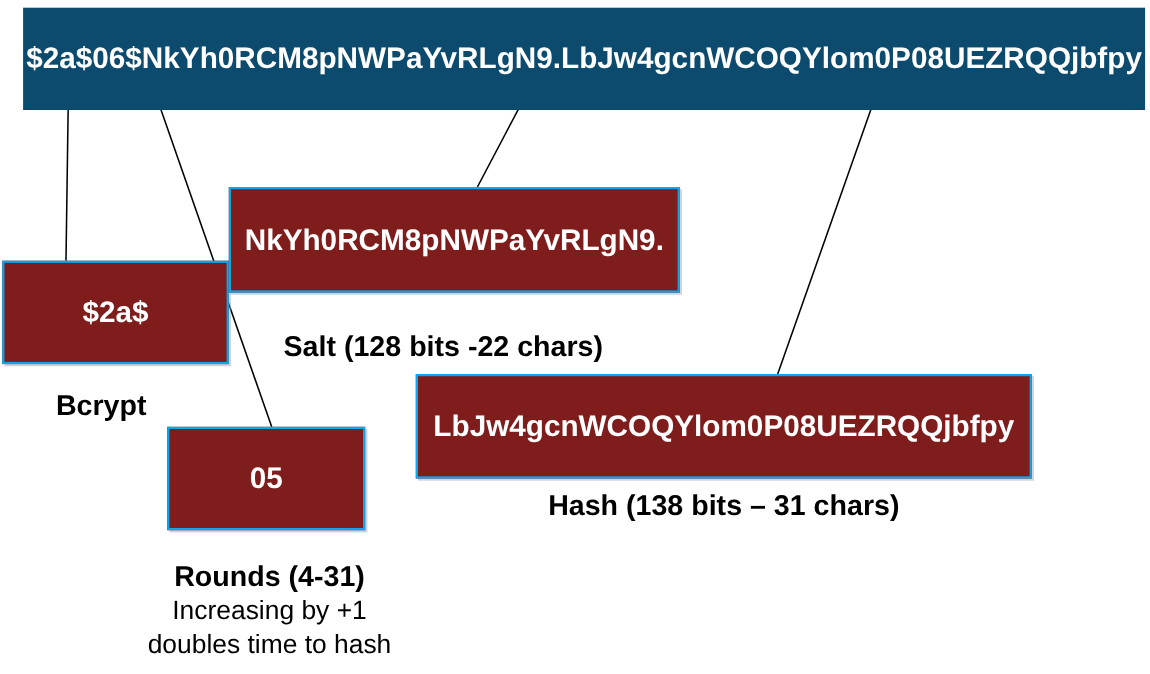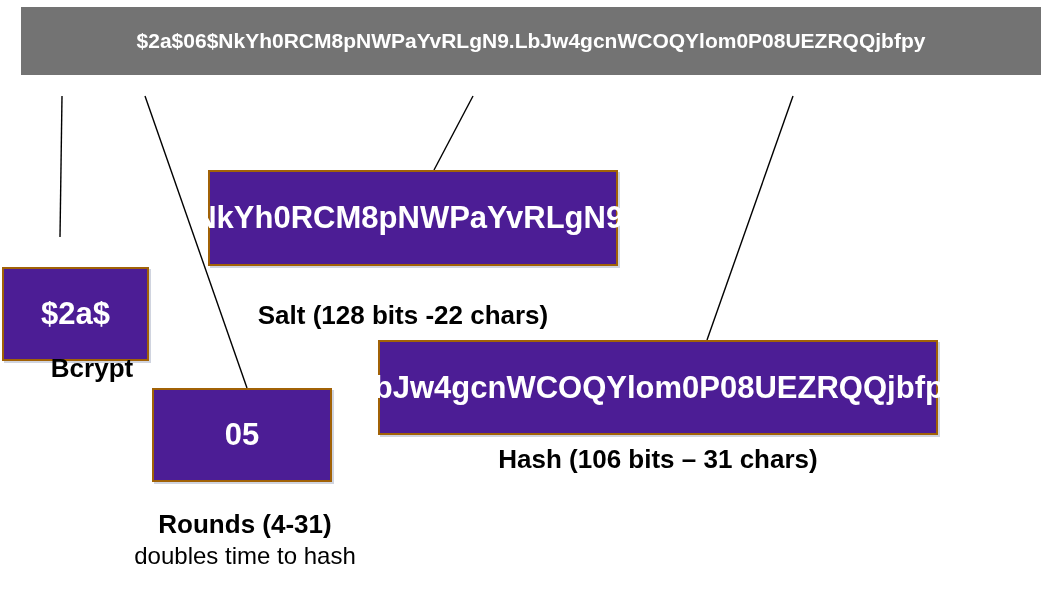--- a/index.html
+++ b/index.html
@@ -21,46 +21,46 @@
     top: 0;
     width: 1045px;
     height: 613px;
     pointer-events: none;
   }
   .banner {
     position: absolute;
     left: 21px;
     top: 7px;
     width: 1020px;
-    height: 68px;
-    background: #737373;
+    height: 93px;
+    background: #0c4a6e;
     color: #ffffff;
     font-weight: bold;
-    font-size: 21px;
+    font-size: 27px;
     display: flex;
     align-items: center;
     justify-content: center;
     white-space: nowrap;
     letter-spacing: 0px;
   }
   .seg-box {
     position: absolute;
-    background: #4c1d95;
-    border: 2px solid #a16207;
+    background: #7f1d1d;
+    border: 2px solid #0ea5e9;
     box-shadow: 2px 2px 0 rgba(150,160,185,0.45);
     color: #ffffff;
     font-weight: bold;
-    font-size: 31px;
+    font-size: 27px;
     display: flex;
     align-items: center;
     justify-content: center;
     white-space: nowrap;
     box-sizing: border-box;
   }
-  .box-bcrypt { left: 2px;   top: 237px; width: 147px; height: 94px; margin-top: 30px; }
+  .box-bcrypt { left: 2px;   top: 237px; width: 206px; height: 94px; }
   .box-rounds { left: 152px; top: 388px; width: 180px; height: 94px; }
   .box-salt   { left: 208px; top: 170px; width: 410px; height: 96px; }
   .box-hash   { left: 378px; top: 340px; width: 560px; height: 95px; }
   .seg-label {
     position: absolute;
     color: #000000;
     font-weight: bold;
     font-size: 26px;
     text-align: center;
     white-space: nowrap;
@@ -101,21 +101,22 @@
   <div class="seg-box box-salt">
     <span>NkYh0RCM8pNWPaYvRLgN9.</span>
   </div>
   <div class="seg-label label-salt">Salt (128 bits -22 chars)</div>
 
   <div class="seg-box box-rounds">
     <span>05</span>
   </div>
   <div class="seg-label label-rounds">
     <div class="rounds-title">Rounds (4-31)</div>
+    <div class="seg-note">Increasing by +1</div>
     <div class="seg-note">doubles time to hash</div>
   </div>
 
   <div class="seg-box box-hash">
     <span>LbJw4gcnWCOQYlom0P08UEZRQQjbfpy</span>
   </div>
-  <div class="seg-label label-hash">Hash (106 bits – 31 chars)</div>
+  <div class="seg-label label-hash">Hash (138 bits – 31 chars)</div>
 
 </div>
 
 </body></html>

